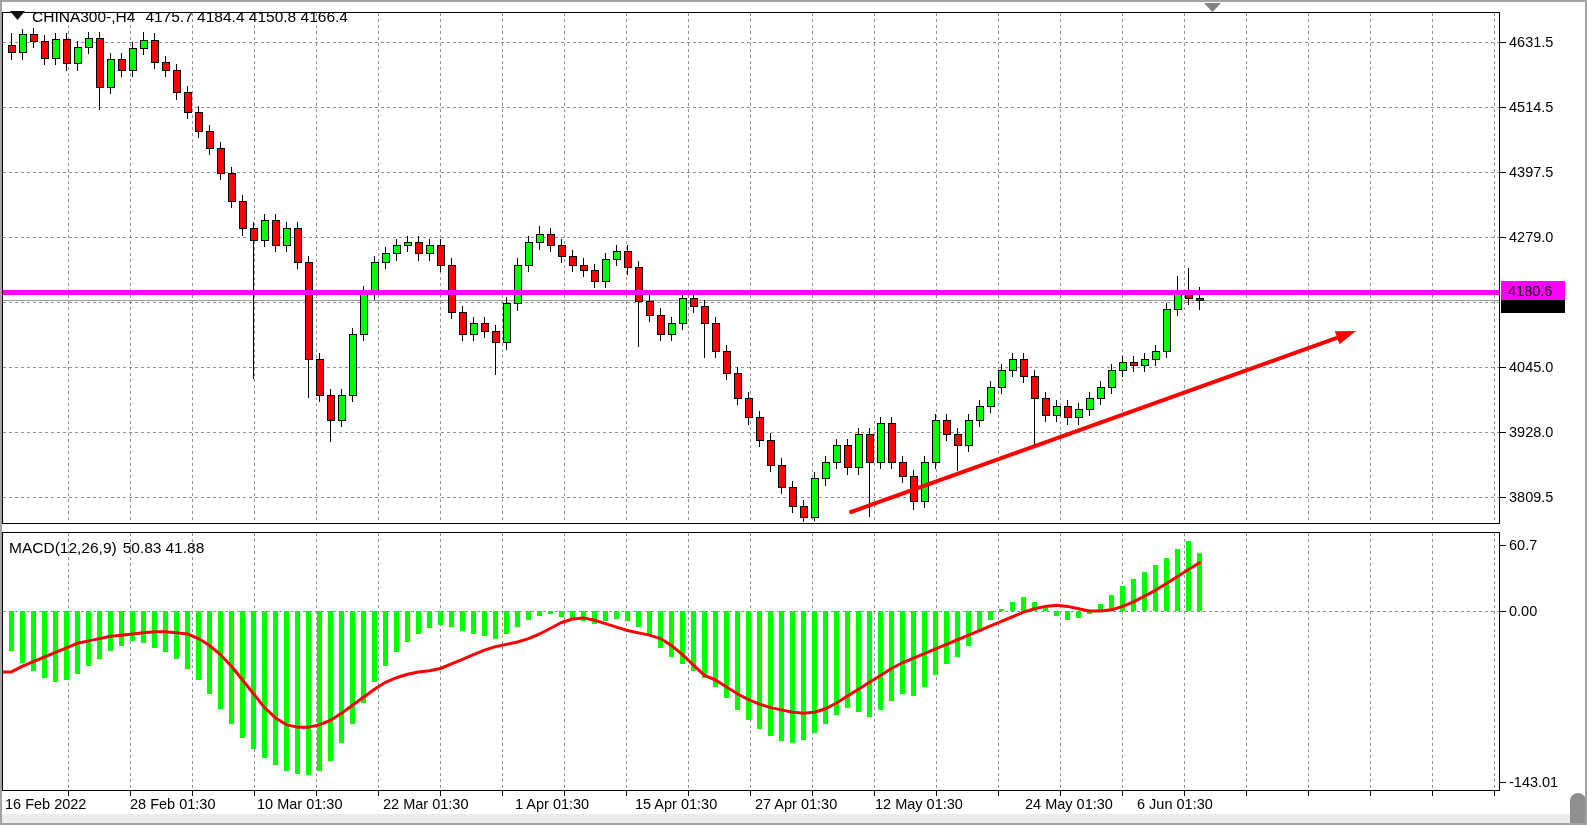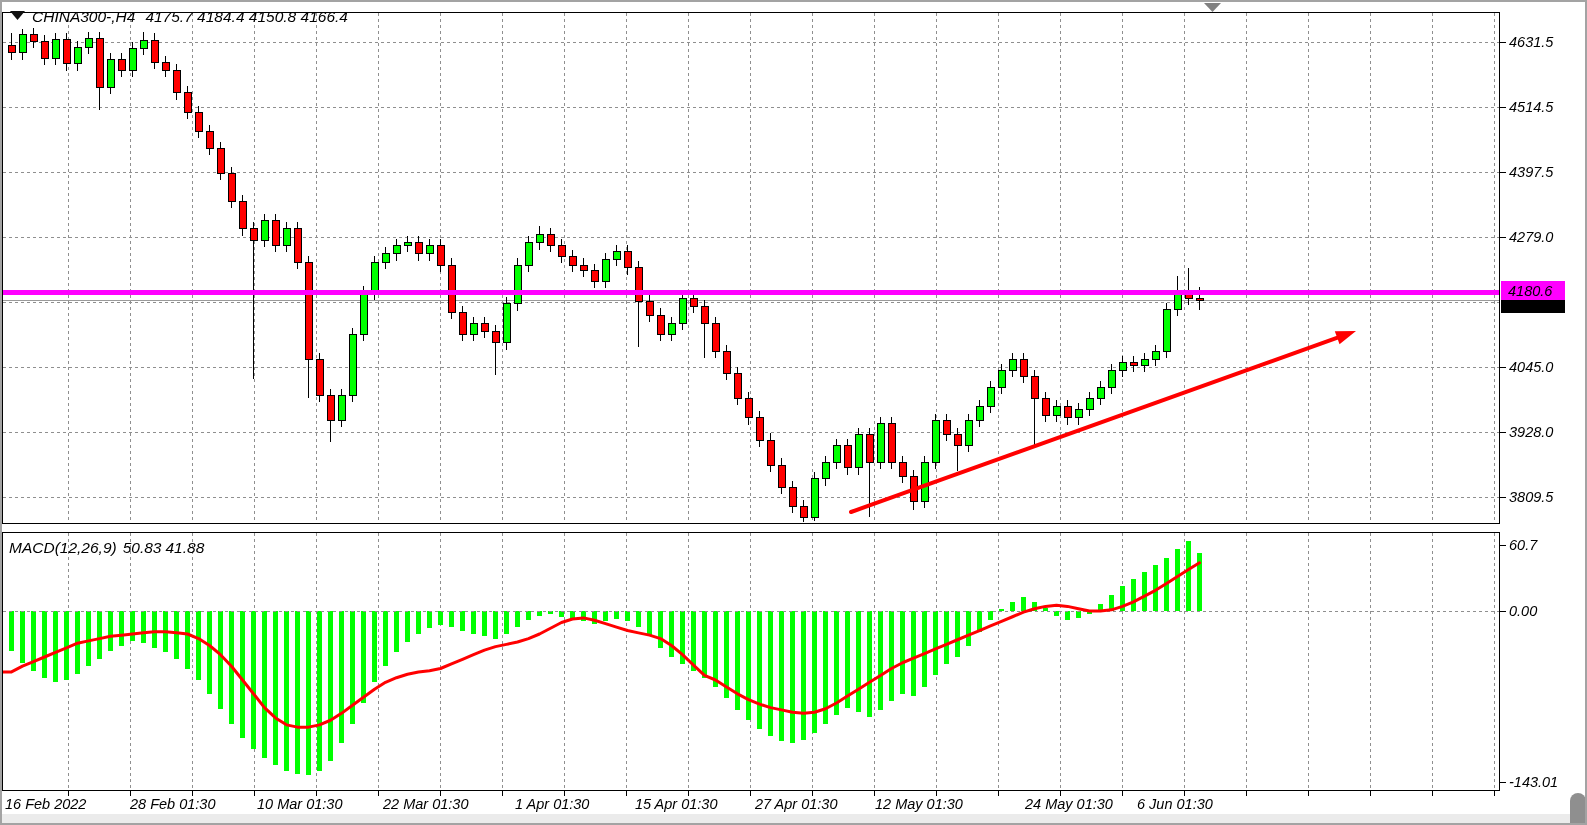--- a/index.html
+++ b/index.html
@@ -1,17 +1,17 @@
 <!DOCTYPE html>
 <html><head>
 <meta charset="utf-8">
 <style>
   html,body{margin:0;padding:0;background:#fff;}
   #win{position:relative;width:1587px;height:825px;background:#ffffff;overflow:hidden;
-       font-family:"Liberation Sans",sans-serif;font-style:italic;}
+       font-family:"Liberation Sans",sans-serif;}
   svg{display:block}
   text{font-family:"Liberation Sans",sans-serif;fill:#000;}
   .grid{stroke:#8f8f8f;stroke-width:1;stroke-dasharray:3 3;shape-rendering:crispEdges;}
   .pborder{stroke:#000;stroke-width:1;fill:none;shape-rendering:crispEdges;}
   .tick{stroke:#000;stroke-width:1;shape-rendering:crispEdges;}
   .axlabel{font-size:14.5px;}
   .title-text{font-size:15.5px;}
 </style>
 </head>
 <body>

